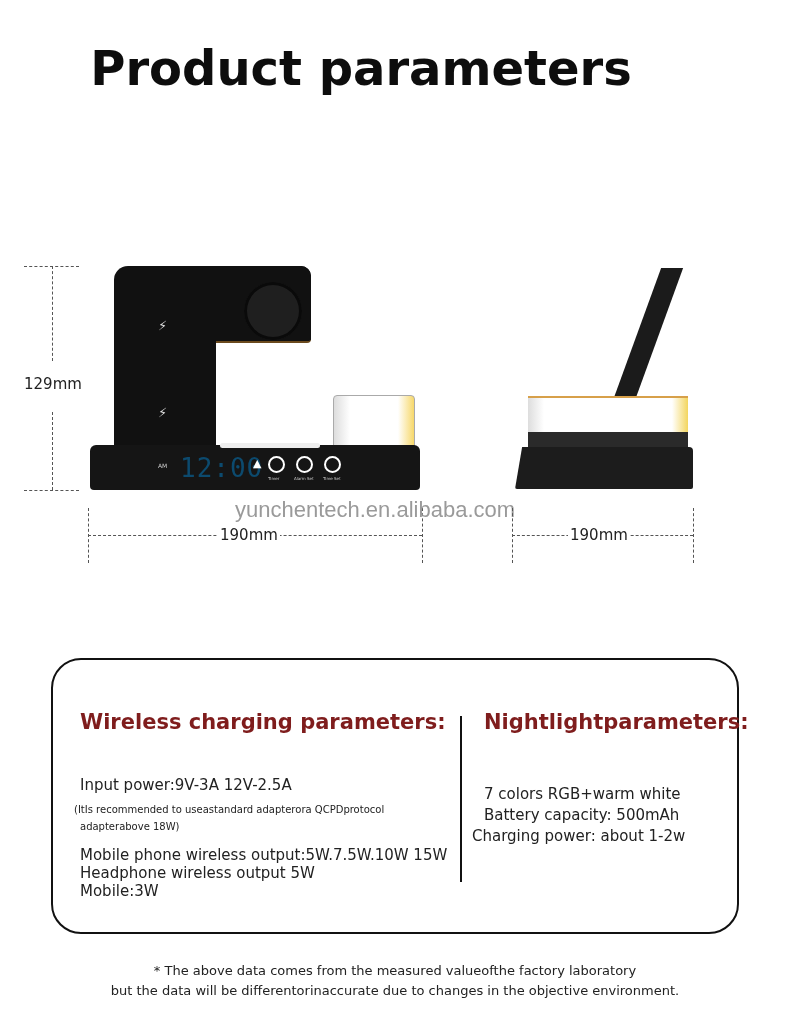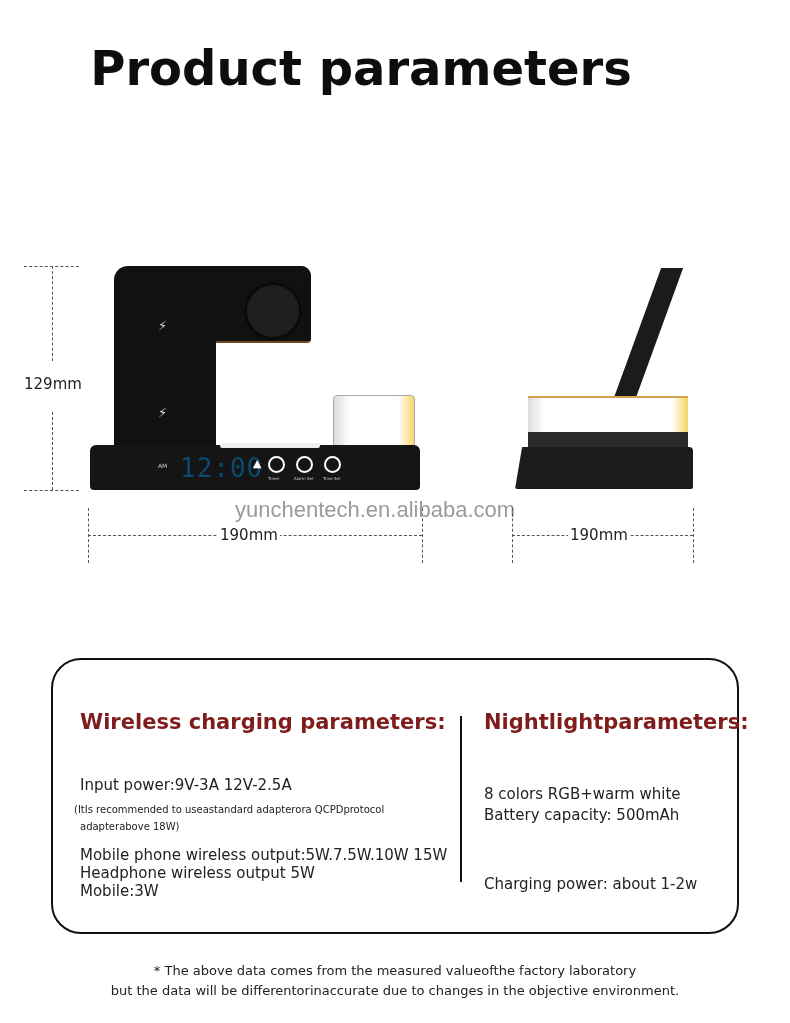--- a/index.html
+++ b/index.html
@@ -96,18 +96,18 @@
 
 <div class="h2" style="left:80px;top:710px;">Wireless charging parameters:</div>
 <div class="p" style="left:80px;top:776px;">Input power:9V-3A 12V-2.5A</div>
 <div class="note" style="left:74px;top:801px;">(ItIs recommended to useastandard adapterora QCPDprotocol</div>
 <div class="note" style="left:80px;top:818px;">adapterabove 18W)</div>
 <div class="p" style="left:80px;top:846px;">Mobile phone wireless output:5W.7.5W.10W 15W</div>
 <div class="p" style="left:80px;top:864px;">Headphone wireless output 5W</div>
 <div class="p" style="left:80px;top:882px;">Mobile:3W</div>
 
 <div class="h2" style="left:484px;top:710px;">Nightlightparameters:</div>
-<div class="p" style="left:484px;top:785px;">8 colors RGB+warm white</div>
+<div class="p" style="left:484px;top:785px;">7 colors RGB+warm white</div>
 <div class="p" style="left:484px;top:806px;">Battery capacity: 500mAh</div>
-<div class="p" style="left:484px;top:827px;margin-top:48px;">Charging power: about 1-2w</div>
+<div class="p" style="left:472px;top:827px;">Charging power: about 1-2w</div>
 
 <div class="footer" style="top:961px;">* The above data comes from the measured valueofthe factory laboratory</div>
 <div class="footer" style="top:981px;">but the data will be differentorinaccurate due to changes in the objective environment.</div>
 
 </body></html>

